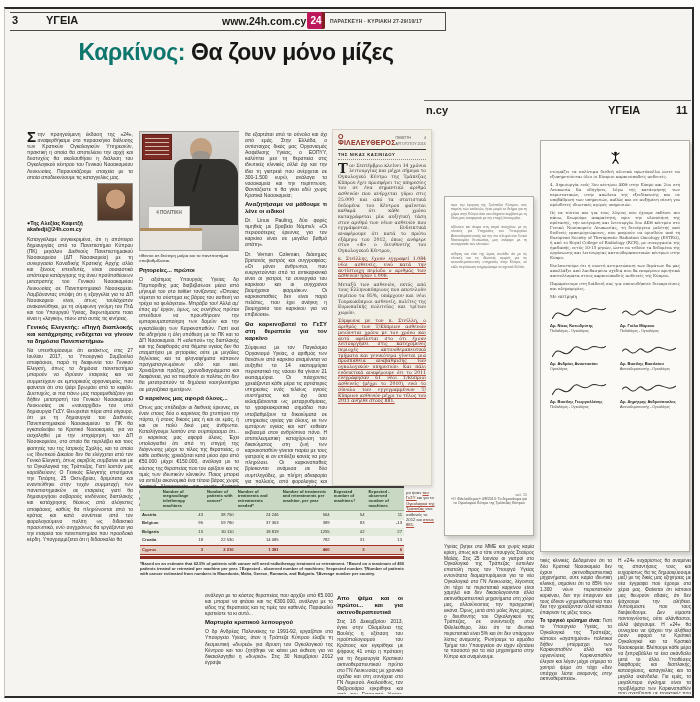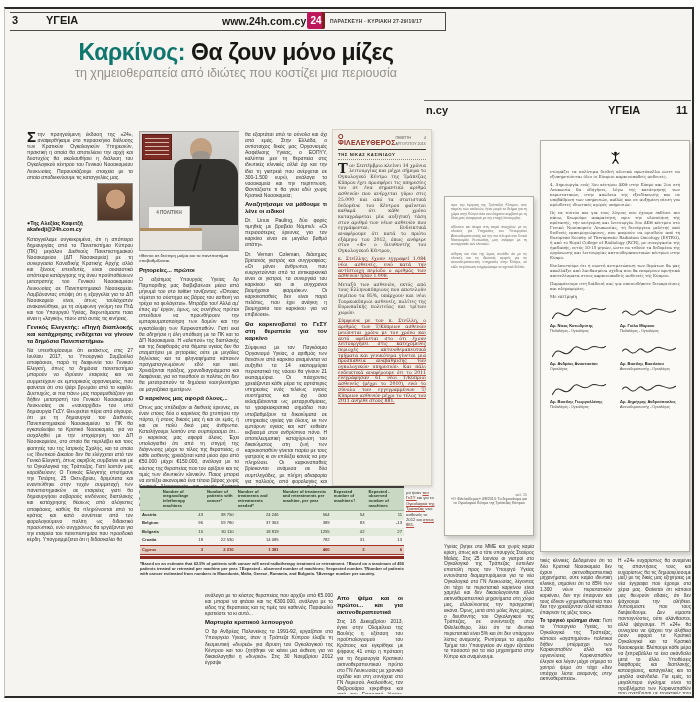--- a/index.html
+++ b/index.html
@@ -97,21 +97,20 @@
 <div class="abs rule" style="left:10px;top:30px;width:436px;height:1px"></div>
 <div class="abs rule" style="left:445px;top:12px;width:1px;height:19px"></div>
 <div class="abs mast-txt" style="left:12px;top:14px;font-size:11px">3</div>
 <div class="abs mast-txt" style="left:46px;top:14px;font-size:11px">ΥΓΕΙΑ</div>
 <div class="abs mast-txt" style="left:222px;top:15px;font-size:10.5px">www.24h.com.cy</div>
 <div class="abs logo24" style="left:307px;top:12px;width:18px;height:17px"><span>24</span></div>
 <div class="abs date-txt" style="left:330px;top:18px;width:113px">ΠΑΡΑΣΚΕΥΗ - ΚΥΡΙΑΚΗ 27-29/10/17</div>
 
 <div class="abs headline" style="left:68px;top:39px;width:336px">
   <div class="hl-line"><span class="hl-red">Καρκίνος:</span><span> Θα ζουν μόνο μίζες</span></div>
-  <div class="sub-line">τη χημειοθεραπεία από ιδιώτες που κοστίζει μια περιουσία</div>
 </div>
 
 <div class="abs txt" style="left:27px;top:131px;width:106px;height:466px">
   <p><span class="drop">Σ</span><span>την προηγούμενη έκδοση της «24», αναφερθήκαμε στο παρασκήνιο διάλυσης των Κρατικών Ογκολογικών Υπηρεσιών, πρακτική η οποία θα αποτελέσει την αρχή και δυστυχώς θα ακολουθήσει η διάλυση του Ογκολογικού κέντρου του Γενικού Νοσοκομείου Λευκωσίας. Παρουσιάζουμε στοιχεία με τα οποία αποδεικνύουμε τις καταγγελίες μας.</span></p>
   <div class="author">
     <div class="author-photo"></div>
     <div class="author-lines">
       <div>●Της Αλεξίας Καφετζή</div>
       <div>akafedji@24h.com.cy</div>
     </div>

